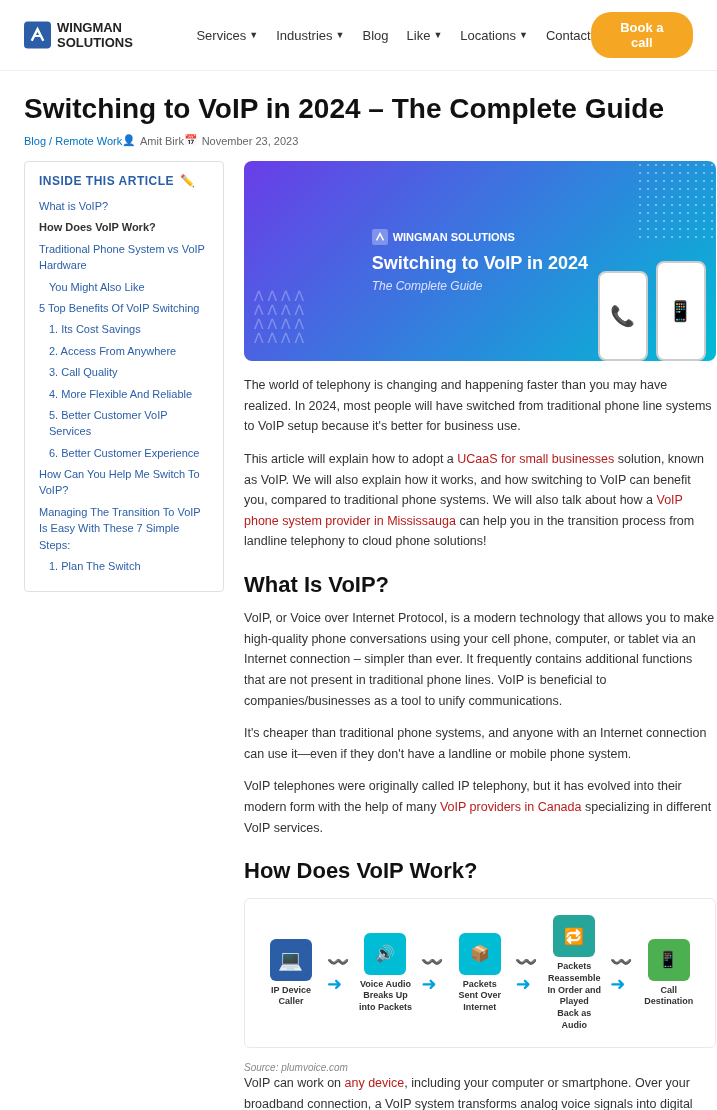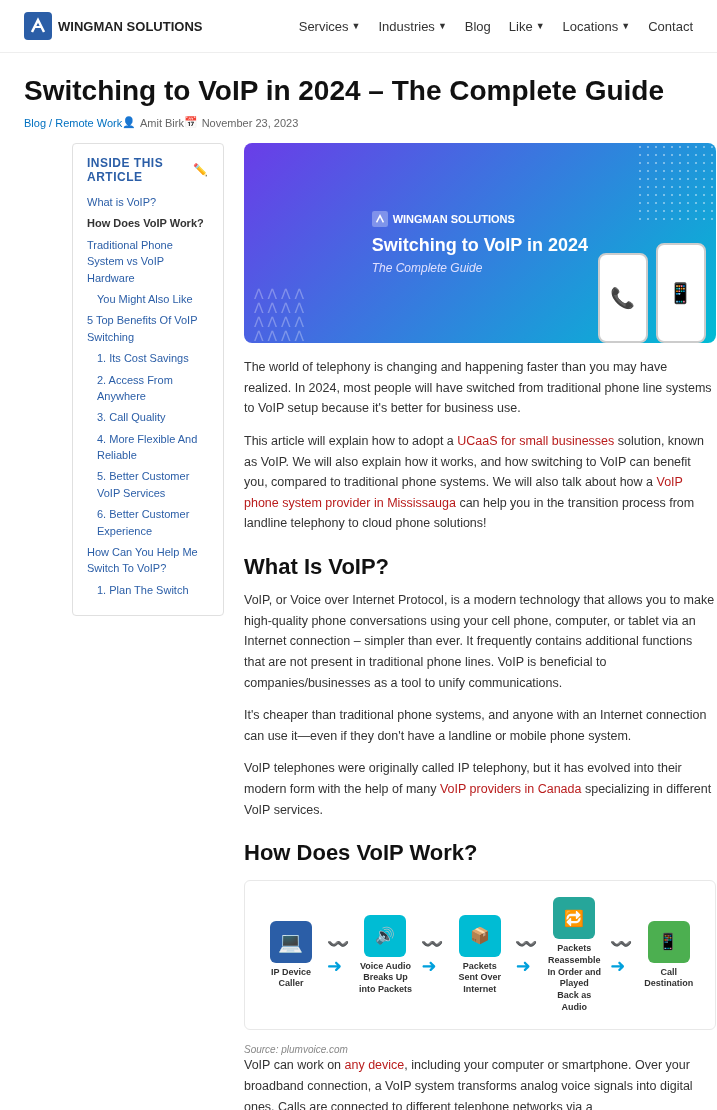--- a/index.html
+++ b/index.html
@@ -35,21 +35,21 @@
     .meta-author, .meta-date { display: flex; align-items: center; gap: 4px; }
 
     
     .article-body { display: flex; gap: 20px; margin-top: 0; }
 
     
     .sidebar {
       width: 200px; flex-shrink: 0;
     }
     .sidebar-toc {
-      border: 1px solid #e0e0e0; border-radius: 4px; padding: 12px 14px; margin-top: 0; margin-left: 48px;
+      border: 1px solid #e0e0e0; border-radius: 4px; padding: 12px 14px; margin-top: 0;
     }
     .toc-title {
       font-size: 11px; font-weight: 800; color: #2b5ea7; letter-spacing: 0.5px;
       display: flex; align-items: center; gap: 6px; margin-bottom: 10px;
     }
     .toc-title span { font-size: 12px; }
     .toc-list { list-style: none; }
     .toc-list li { margin-bottom: 5px; }
     .toc-list a { text-decoration: none; font-size: 11px; color: #2b5ea7; line-height: 1.4; }
     .toc-list .toc-sub { padding-left: 10px; }
@@ -76,21 +76,21 @@
       width: 50px; height: 90px; background: #fff;
       border-radius: 8px; border: 2px solid #ccc;
       display: flex; align-items: center; justify-content: center; font-size: 20px;
     }
     .dots-pattern {
       position: absolute; right: 0; top: 0; width: 80px; height: 80px;
       background-image: radial-gradient(circle, rgba(255,255,255,0.4) 1px, transparent 1px);
       background-size: 8px 8px;
     }
     .chevrons-pattern {
-      position: absolute; left: 10px; bottom: 0;
+      position: absolute; left: 10px; bottom: 16px;
       color: rgba(255,255,255,0.3); font-size: 14px; line-height: 1;
     }
 
     .article-p { font-size: 12.5px; line-height: 1.65; color: #333; margin-bottom: 12px; }
     .article-p a { color: #b91c1c; text-decoration: none; }
 
     .article-h2 { font-size: 22px; font-weight: 800; color: #111; margin: 20px 0 10px; }
 
     
     .voip-diagram {
@@ -142,20 +142,21 @@
       <span class="nav-caret">▼</span>
     </a>
     <a href="#">
       <span>Locations</span>
       <span class="nav-caret">▼</span>
     </a>
     <a href="#">
       <span>Contact</span>
     </a>
   </div>
+  <button class="btn-book">Book a call</button>
 </nav>
 
 <div class="page-wrap">
 
   <h1 class="article-title">Switching to VoIP in 2024 – The Complete Guide</h1>
 
   <div class="article-meta">
     <span class="meta-breadcrumb">Blog / Remote Work</span>
     <span class="meta-author">
       <span>👤</span>
@@ -181,20 +182,21 @@
           <li><a href="#">Traditional Phone System vs VoIP Hardware</a></li>
           <li class="toc-sub"><a href="#">You Might Also Like</a></li>
           <li><a href="#">5 Top Benefits Of VoIP Switching</a></li>
           <li class="toc-sub"><a href="#">1.  Its Cost Savings</a></li>
           <li class="toc-sub"><a href="#">2.  Access From Anywhere</a></li>
           <li class="toc-sub"><a href="#">3.  Call Quality</a></li>
           <li class="toc-sub"><a href="#">4.  More Flexible And Reliable</a></li>
           <li class="toc-sub"><a href="#">5.  Better Customer VoIP Services</a></li>
           <li class="toc-sub"><a href="#">6.  Better Customer Experience</a></li>
           <li><a href="#">How Can You Help Me Switch To VoIP?</a></li>
+          <li><a href="#">Managing The Transition To VoIP Is Easy With These 7 Simple Steps:</a></li>
           <li class="toc-sub"><a href="#">1.  Plan The Switch</a></li>
         </ul>
       </div>
     </aside>
 
     <main class="article-main">
 
       <div class="hero-img-wrap">
         <div class="dots-pattern"></div>
         <div class="hero-img-content">

